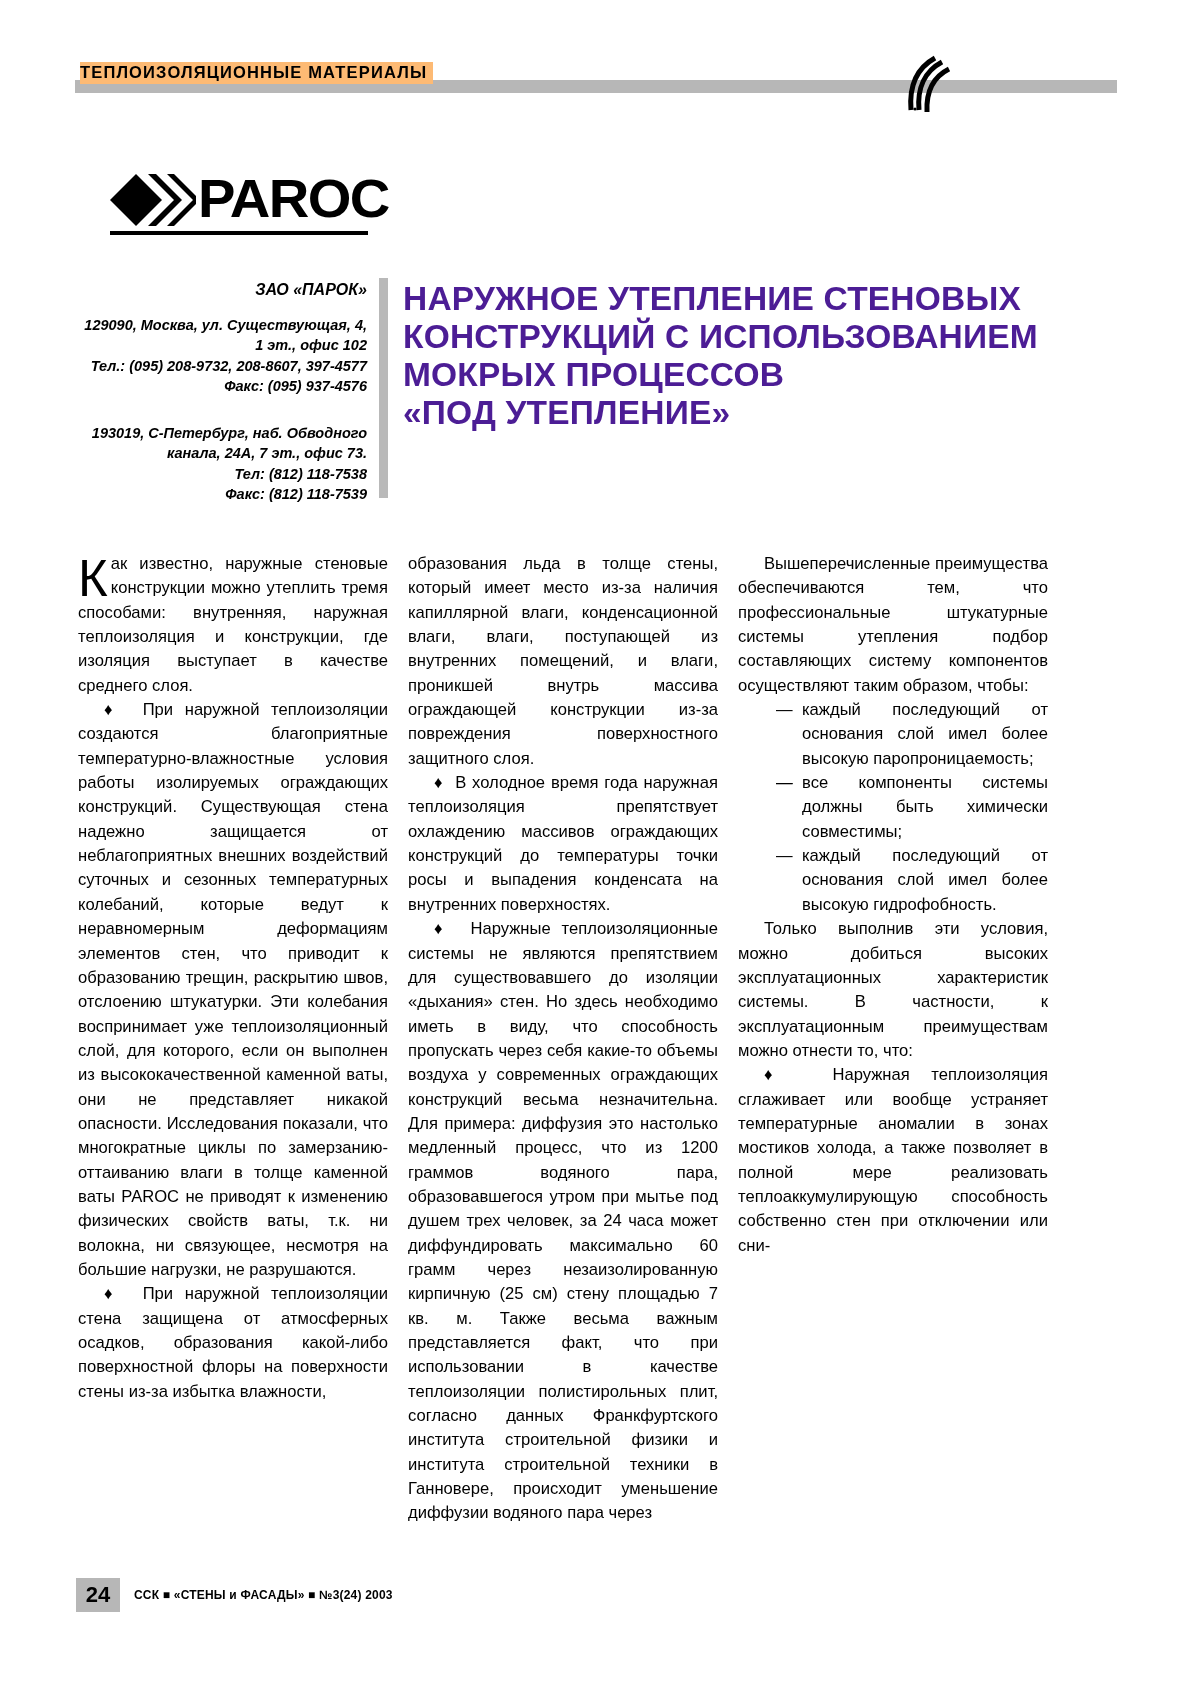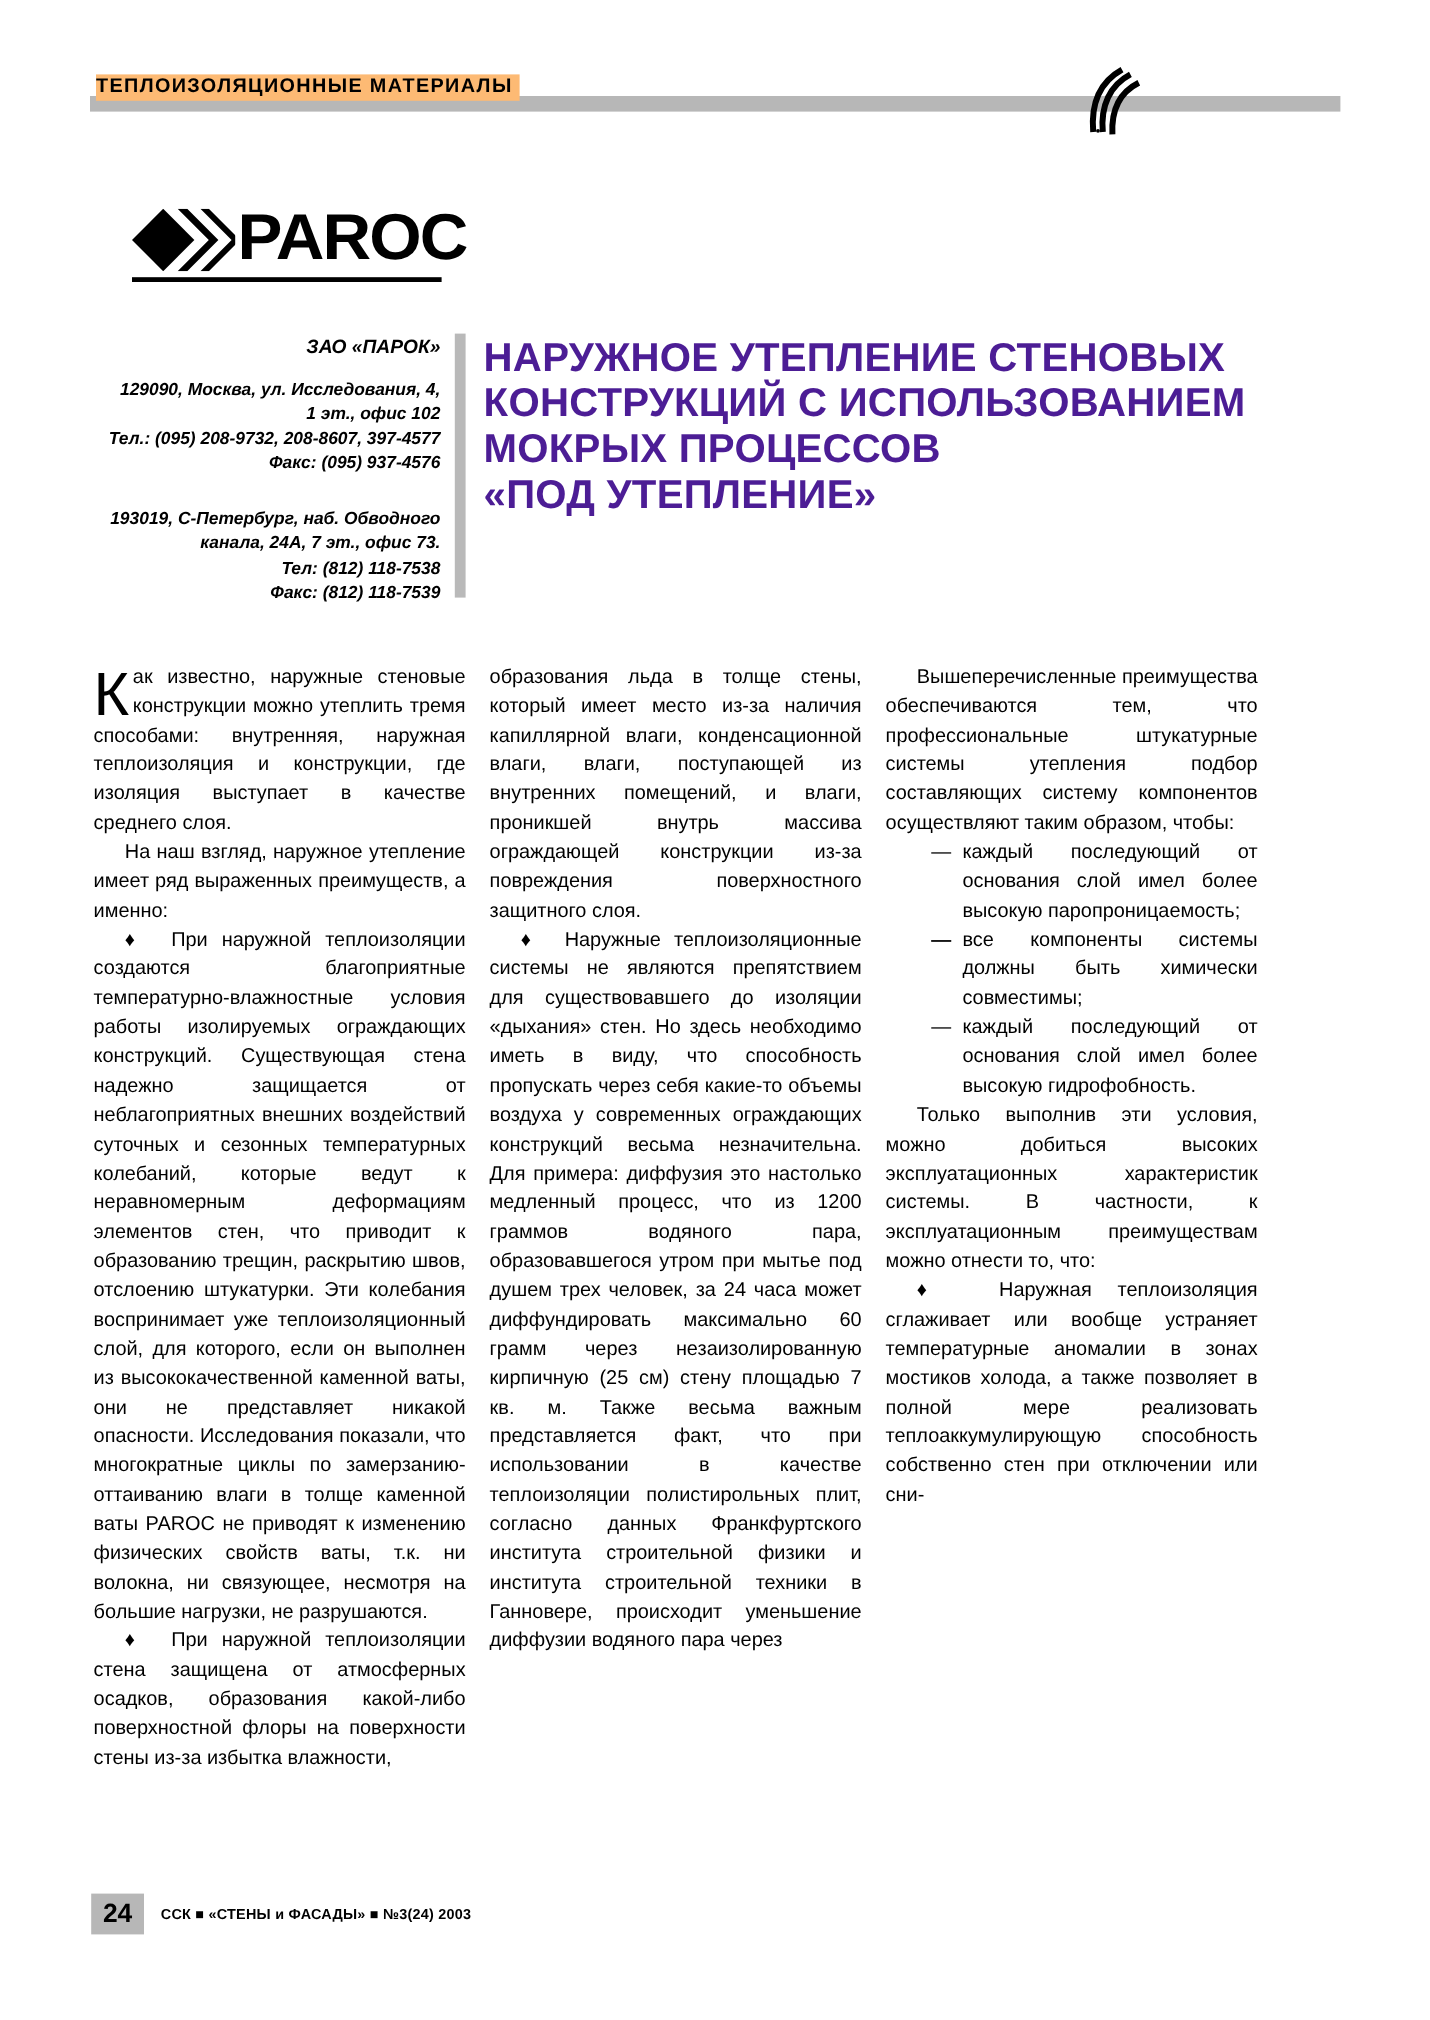--- a/index.html
+++ b/index.html
@@ -259,21 +259,21 @@
         <polygon points="46,0 72,26 46,52 38,52 64,26 38,0" fill="#000"></polygon>
         <polygon points="64,0 90,26 64,52 57,52 83,26 57,0" fill="#000"></polygon>
       </svg>
     </div>
     <div class="paroc-word">PAROC</div>
     <div class="paroc-rule"></div>
   </div>
 
   <div class="addr">
     <div class="company">ЗАО «ПАРОК»</div>
-    <div>129090, Москва, ул. Исследования, 4,</div>
+    <div>129090, Москва, ул. Существующая, 4,</div>
     <div>1 эт., офис 102</div>
     <div>Тел.: (095) 208-9732, 208-8607, 397-4577</div>
     <div>Факс: (095) 937-4576</div>
     <div class="gap"></div>
     <div>193019, С-Петербург, наб. Обводного</div>
     <div>канала, 24А, 7 эт., офис 73.</div>
     <div>Тел: (812) 118-7538</div>
     <div>Факс: (812) 118-7539</div>
   </div>
 
@@ -284,27 +284,27 @@
       <div>КОНСТРУКЦИЙ С ИСПОЛЬЗОВАНИЕМ</div>
       <div>МОКРЫХ ПРОЦЕССОВ</div>
       <div>«ПОД УТЕПЛЕНИЕ»</div>
     </div>
   </div>
 
   <div class="cols">
 
     <div class="col col-1">
       <p class="cont"><span class="dropcap">К</span><span>ак известно, наружные стеновые конструкции можно утеплить тремя способами: внутренняя, наружная теплоизоляция и конструкции, где изоляция выступает в качестве среднего слоя.</span></p>
-      <p><span>На наш взгляд, наружное утепление имеет ряд выраженных преимуществ, а именно:</span></p>
       <p class="bullet"><span>♦</span>&nbsp;&nbsp;<span>При наружной теплоизоляции создаются благоприятные температурно-влажностные условия работы изолируемых ограждающих конструкций. Существующая стена надежно защищается от неблагоприятных внешних воздействий суточных и сезонных температурных колебаний, которые ведут к неравномерным деформациям элементов стен, что приводит к образованию трещин, раскрытию швов, отслоению штукатурки. Эти колебания воспринимает уже теплоизоляционный слой, для которого, если он выполнен из высококачественной каменной ваты, они не представляет никакой опасности. Исследования показали, что многократные циклы по замерзанию-оттаиванию влаги в толще каменной ваты PAROC не приводят к изменению физических свойств ваты, т.к. ни волокна, ни связующее, несмотря на большие нагрузки, не разрушаются.</span></p>
       <p class="bullet"><span>♦</span>&nbsp;&nbsp;<span>При наружной теплоизоляции стена защищена от атмосферных осадков, образования какой-либо поверхностной флоры на поверхности стены из-за избытка влажности,</span></p>
     </div>
 
     <div class="col col-2">
       <p class="cont"><span>образования льда в толще стены, который имеет место из-за наличия капиллярной влаги, конденсационной влаги, влаги, поступающей из внутренних помещений, и влаги, проникшей внутрь массива ограждающей конструкции из-за повреждения поверхностного защитного слоя.</span></p>
+      <p class="bullet"><span>♦</span>&nbsp;&nbsp;<span>В холодное время года наружная теплоизоляция препятствует охлаждению массивов ограждающих конструкций до температуры точки росы и выпадения конденсата на внутренних поверхностях.</span></p>
       <p class="bullet"><span>♦</span>&nbsp;&nbsp;<span>Наружные теплоизоляционные системы не являются препятствием для существовавшего до изоляции «дыхания» стен. Но здесь необходимо иметь в виду, что способность пропускать через себя какие-то объемы воздуха у современных ограждающих конструкций весьма незначительна. Для примера: диффузия это настолько медленный процесс, что из 1200 граммов водяного пара, образовавшегося утром при мытье под душем трех человек, за 24 часа может диффундировать максимально 60 грамм через незаизолированную кирпичную (25 см) стену площадью 7 кв. м. Также весьма важным представляется факт, что при использовании в качестве теплоизоляции полистирольных плит, согласно данных Франкфуртского института строительной физики и института строительной техники в Ганновере, происходит уменьшение диффузии водяного пара через</span></p>
     </div>
 
     <div class="col col-3">
       <p><span>Вышеперечисленные преимущества обеспечиваются тем, что профессиональные штукатурные системы утепления подбор составляющих систему компонентов осуществляют таким образом, чтобы:</span></p>
 
       <p class="dash"><span class="dashmark">—</span><span>каждый последующий от основания слой имел более высокую паропроницаемость;</span></p>
       <p class="dash"><span class="dashmark">—</span></p>
       <p class="dash"><span class="dashmark">—</span><span>все компоненты системы должны быть химически совместимы;</span></p>
       <p class="dash"><span class="dashmark">—</span><span>каждый последующий от основания слой имел более высокую гидрофобность.</span></p>

